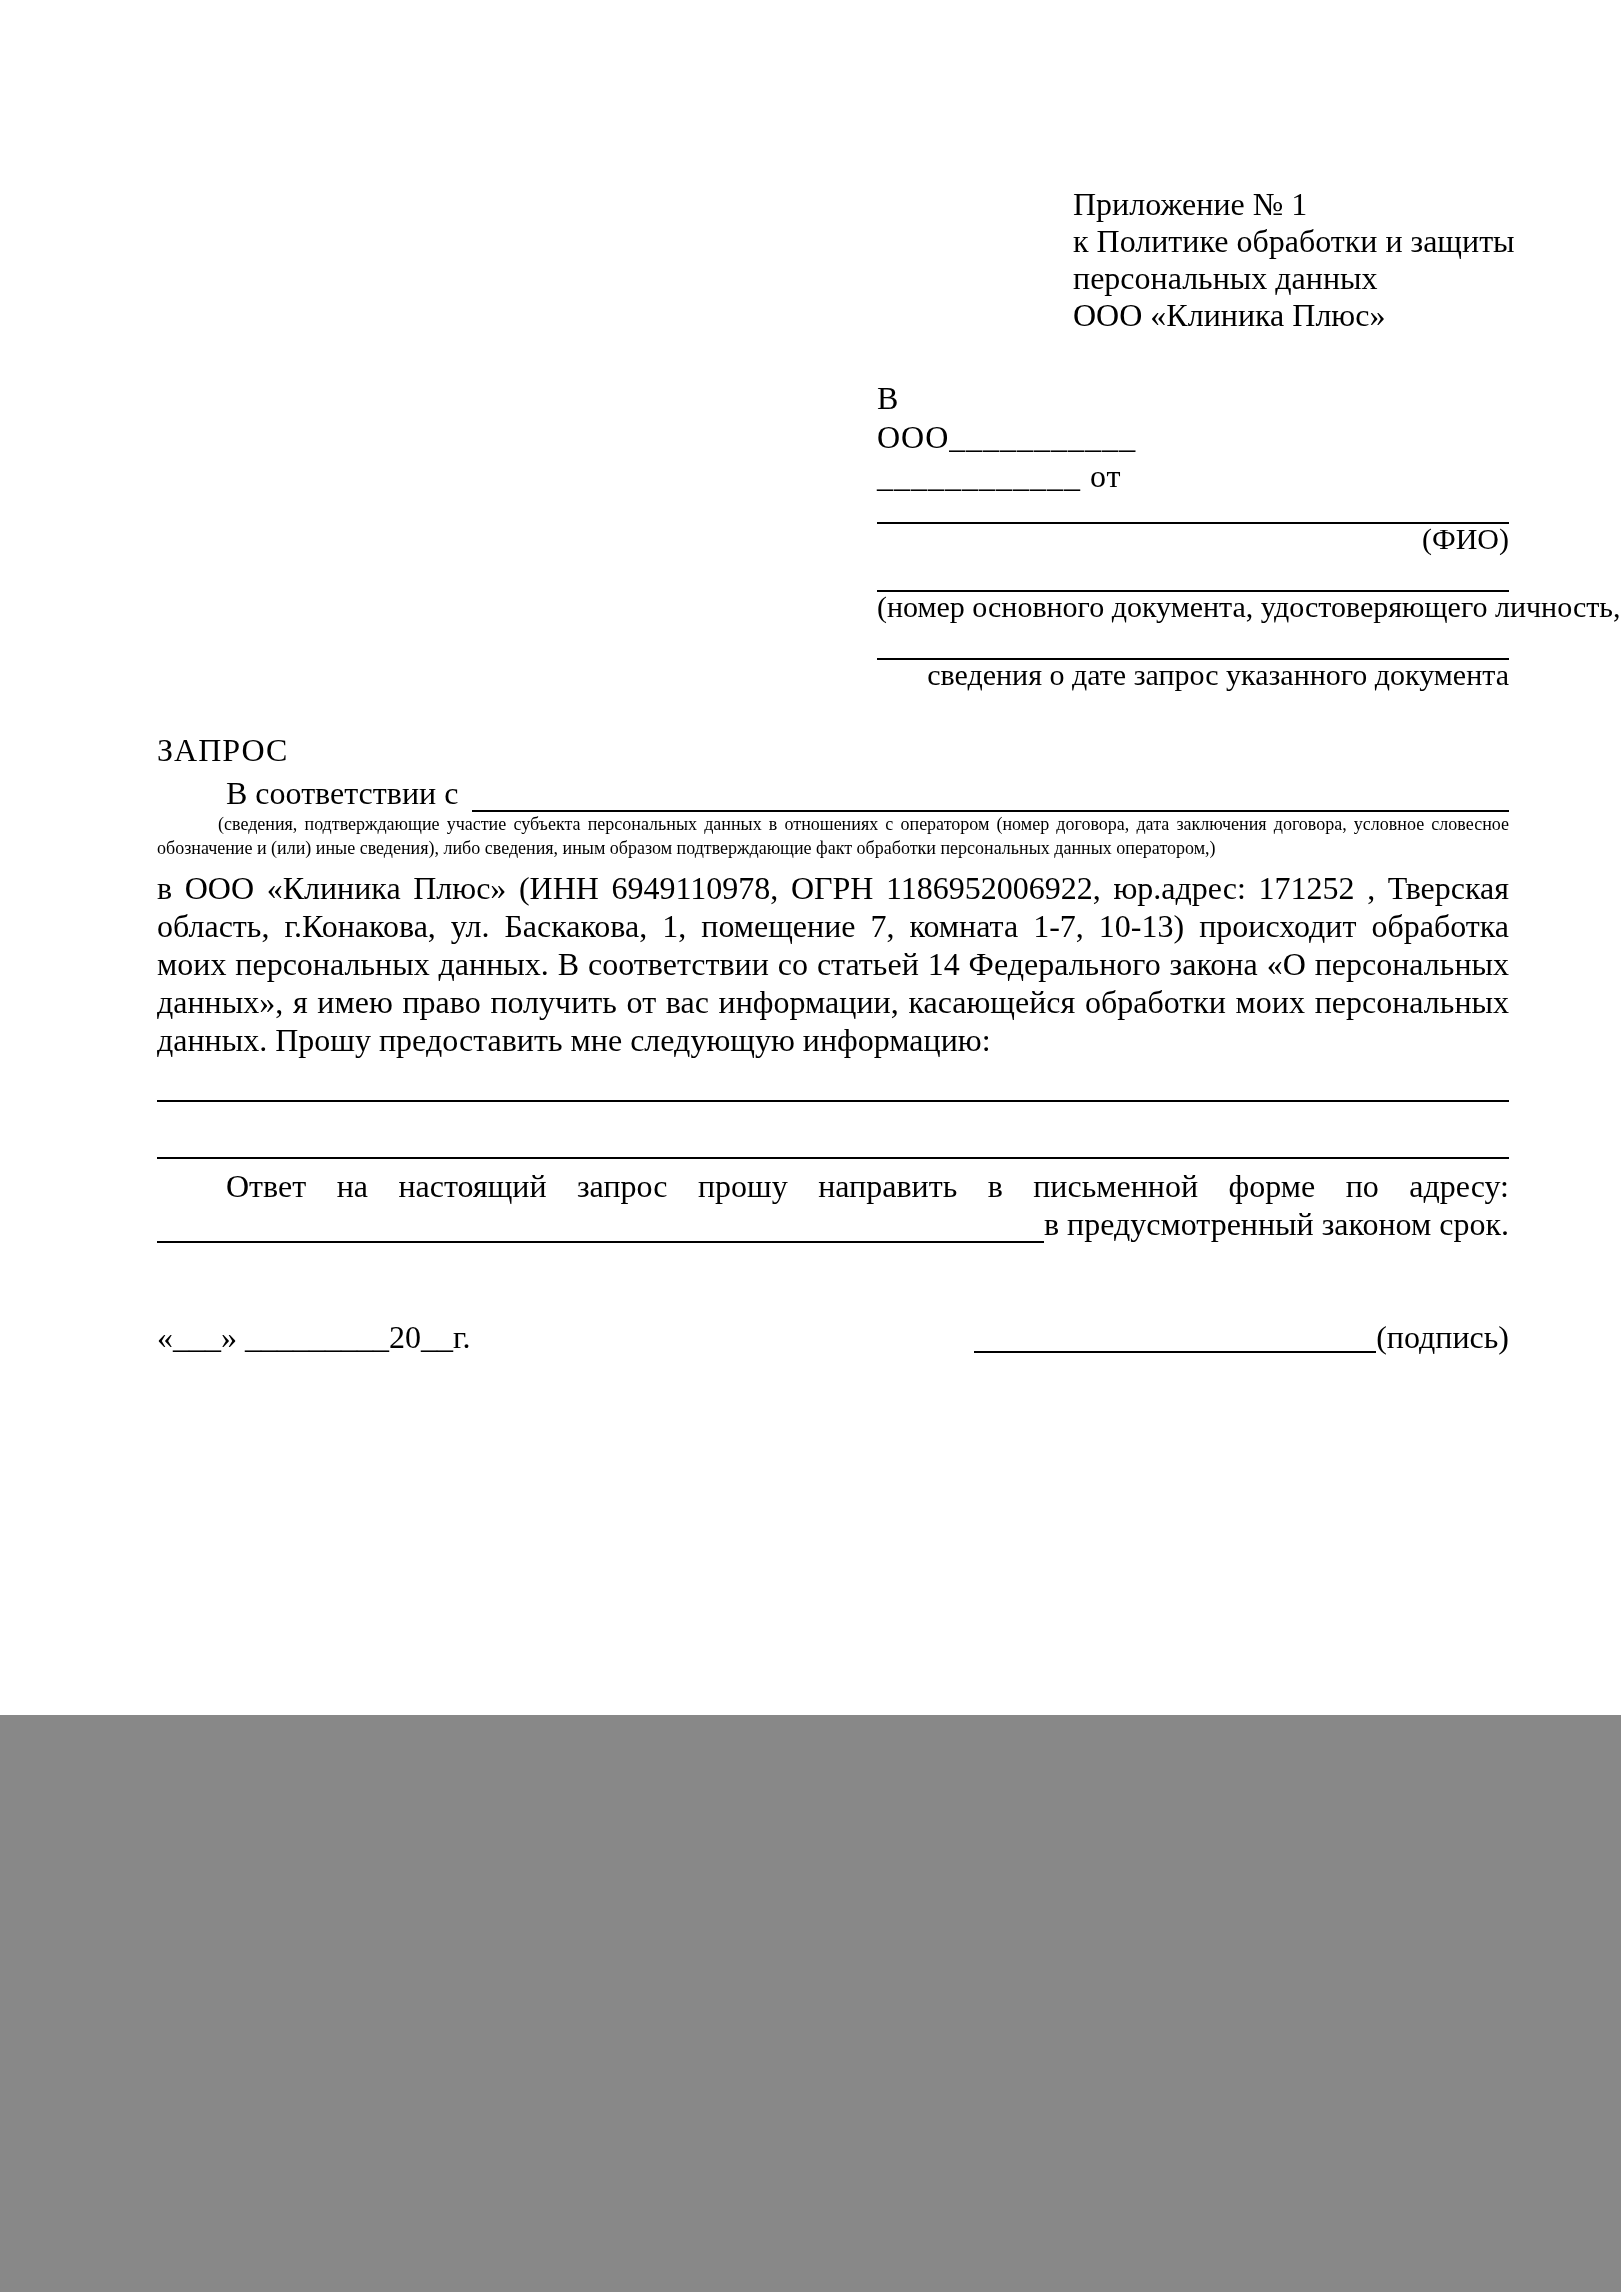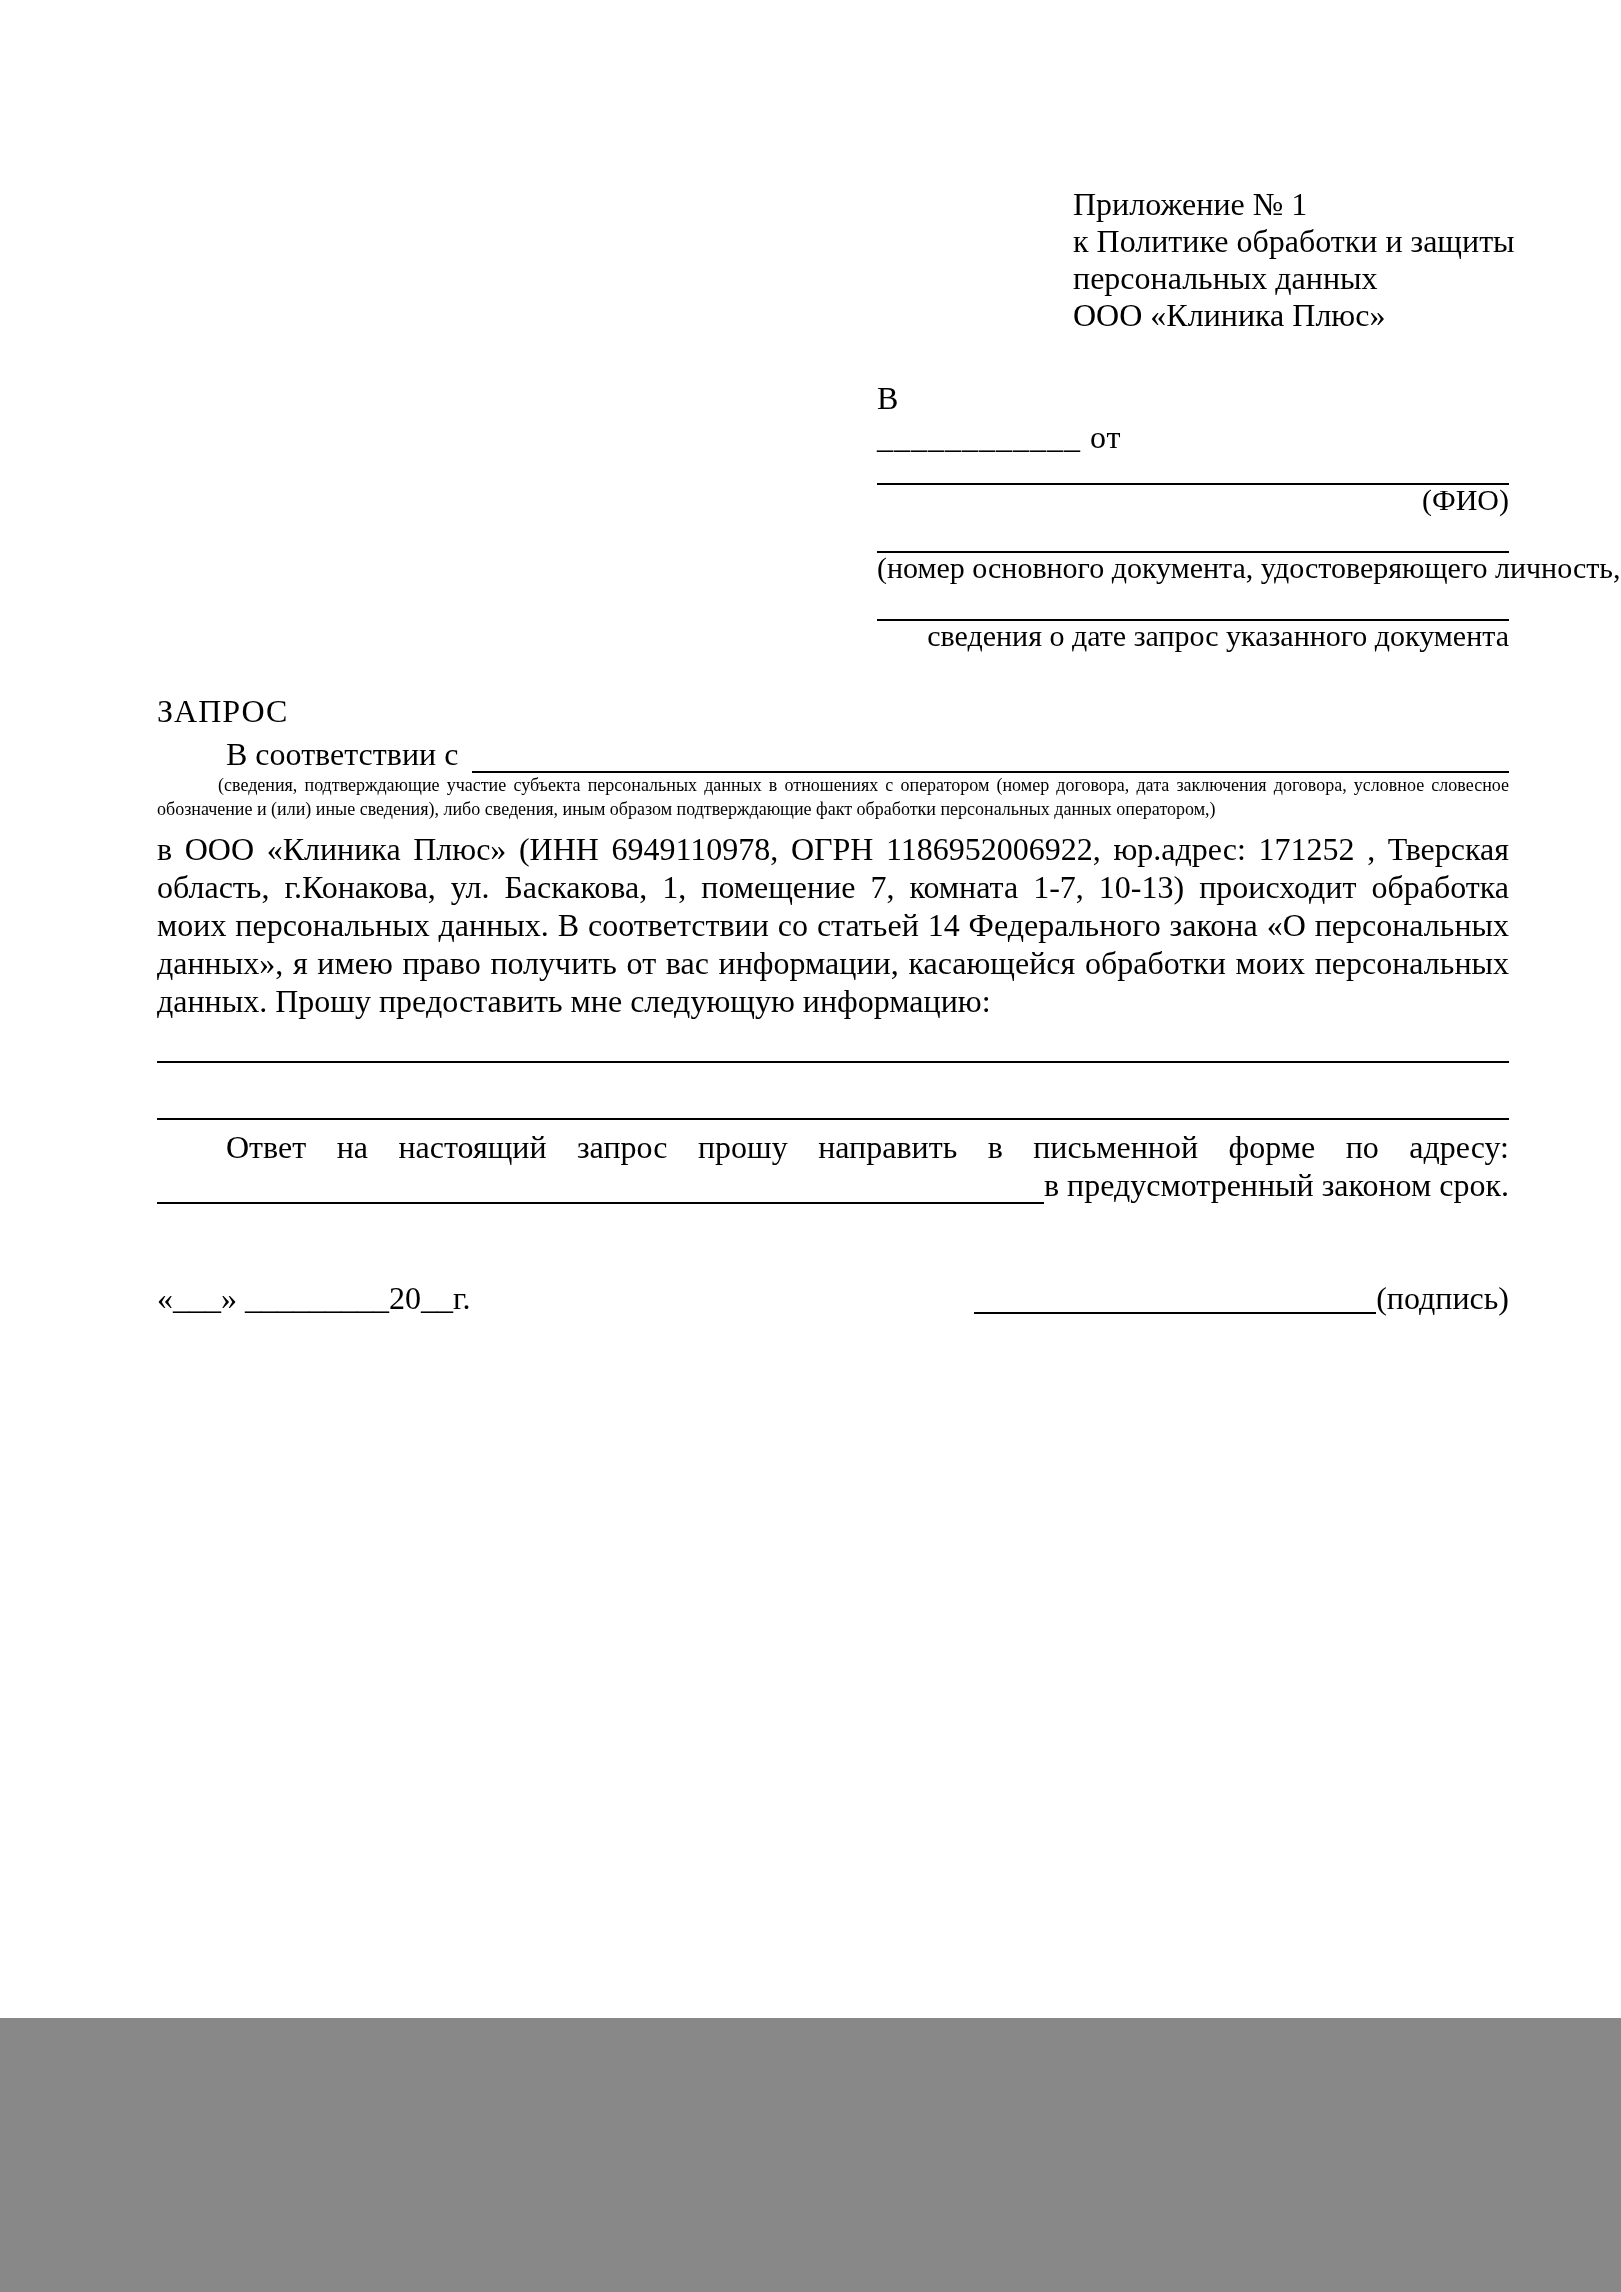--- a/index.html
+++ b/index.html
@@ -1,19 +1,19 @@
 <!DOCTYPE html>
 <html><head>
 <meta charset="utf-8">
 <style>
   html, body { margin: 0; padding: 0; background: #888; }
   .page {
     position: relative;
     width: 1621px;
-    height: 2018px;
+    height: 1715px;
     margin: 0 auto;
     background: #ffffff;
     color: #000000;
     font-family: "Liberation Serif", "DejaVu Serif", serif;
     font-size: 32px;
     line-height: 37px;
     overflow: hidden;
   }
   .content {
     position: absolute;
@@ -103,20 +103,21 @@
     <div class="header-block">
       <div>Приложение № 1</div>
       <div>к Политике обработки и защиты</div>
       <div>персональных данных</div>
       <div>ООО «Клиника Плюс»</div>
     </div>
 
 
     <div class="recipient">
       <div class="r-text">В</div>
+      <div class="r-text">ООО___________</div>
       <div class="r-text">____________ от</div>
 
       <div class="fill-group">
         <div class="fill-line"></div>
         <div class="fill-label">(ФИО)</div>
       </div>
       <div class="fill-group">
         <div class="fill-line"></div>
         <div class="fill-label">(номер основного документа, удостоверяющего личность,</div>
       </div>

